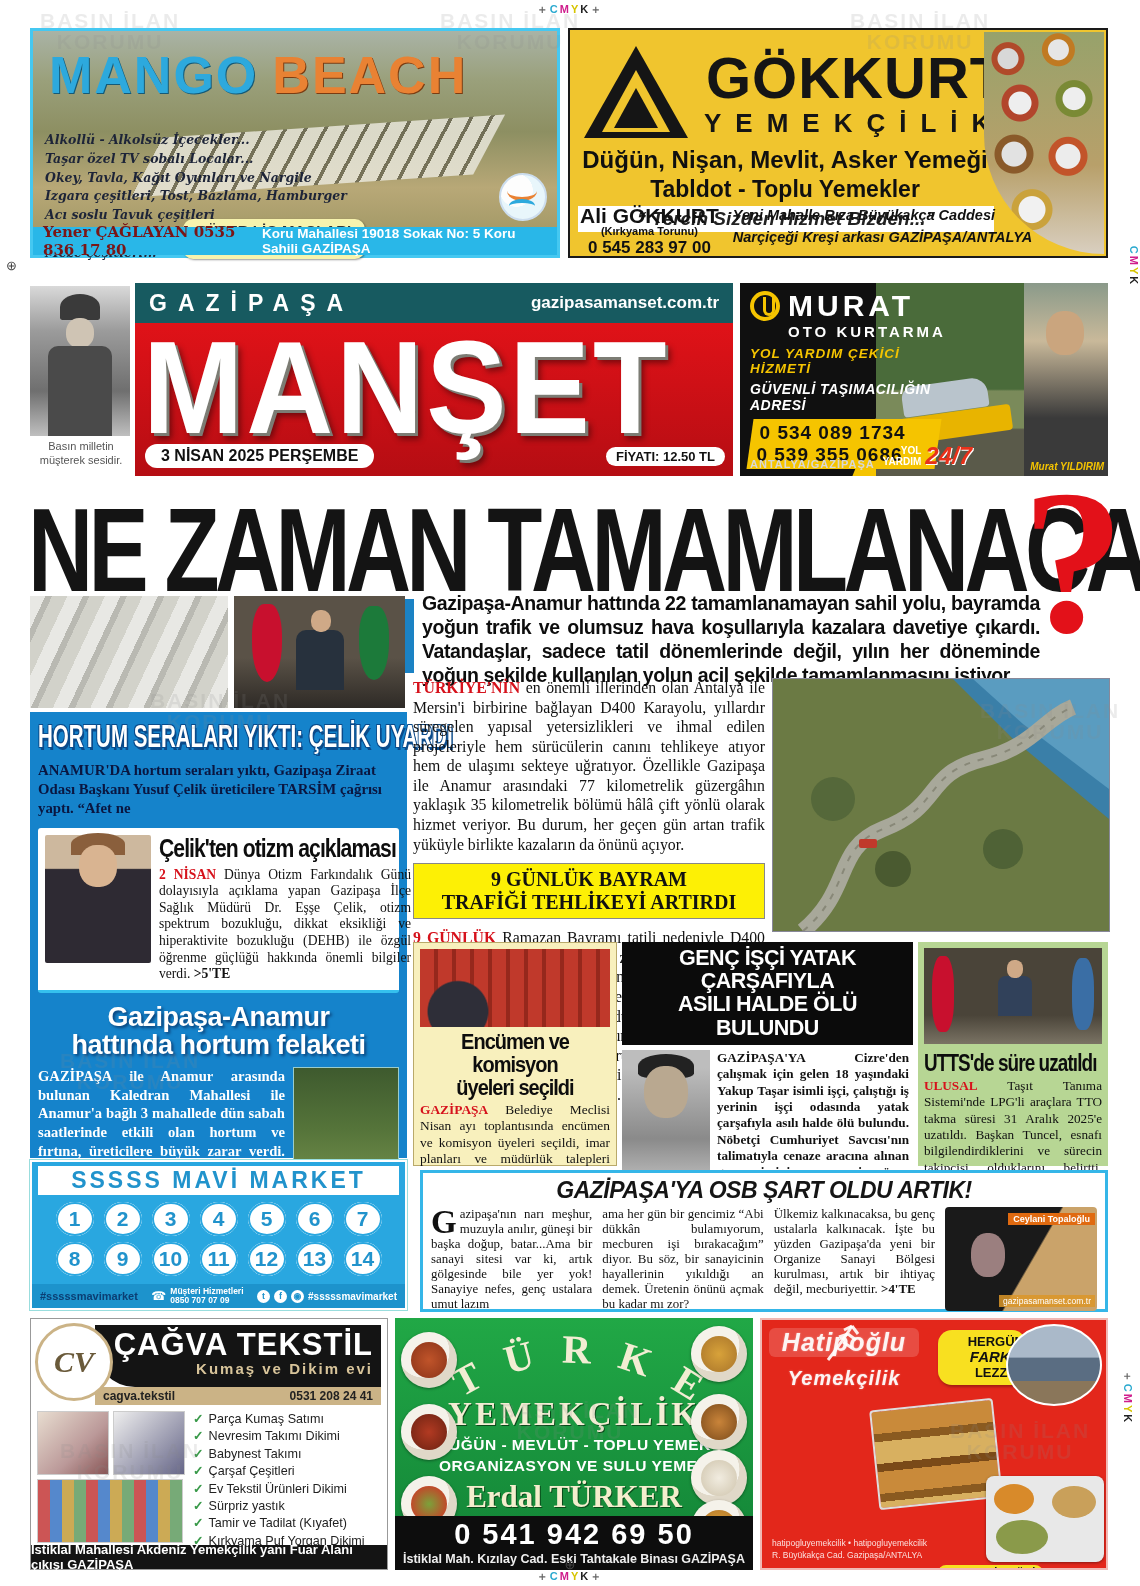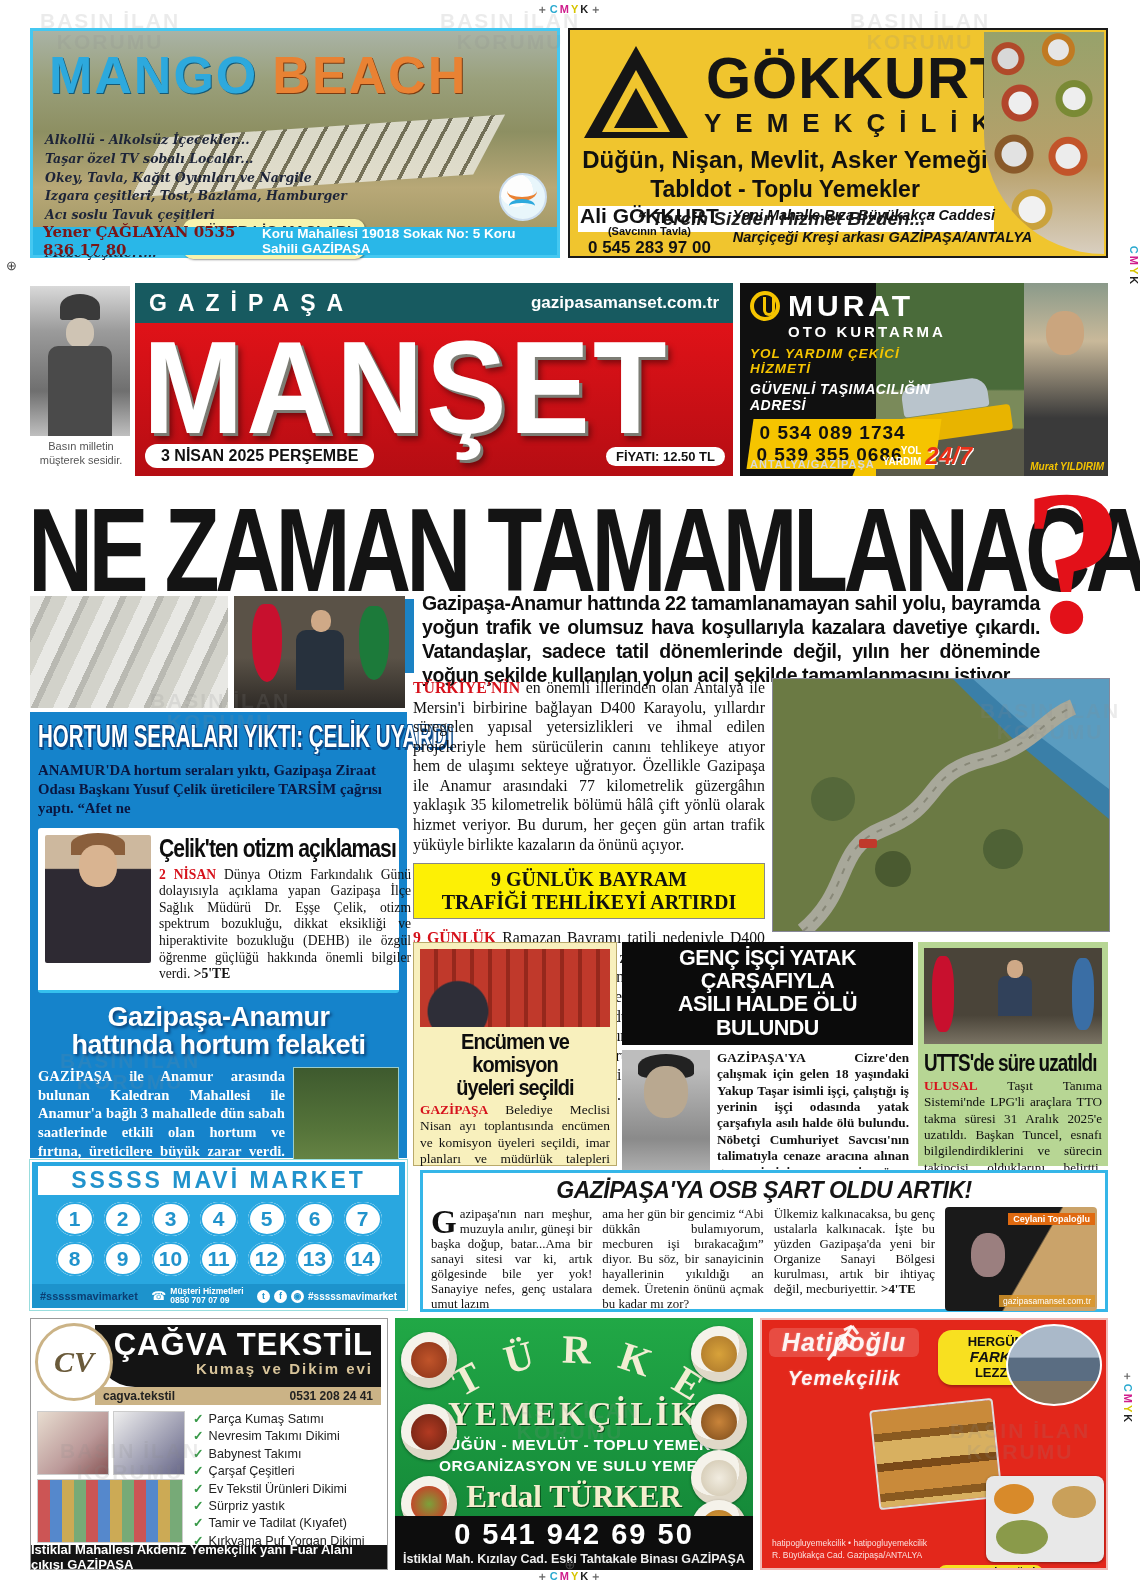--- a/index.html
+++ b/index.html
@@ -368,21 +368,21 @@
       <polygon points="54,44 76,84 32,84" fill="#151515"></polygon>
     </svg>
     <div class="gk-name">GÖKKURT</div>
     <div class="gk-sub">YEMEKÇİLİK</div>
     <div class="gk-l1">Düğün, Nişan, Mevlit, Asker Yemeği</div>
     <div class="gk-l2">Tabldot - Toplu Yemekler</div>
     <div class="gk-slogan">“ Tercih Sizden Hizmet Bizden...”</div>
     <div class="gk-bottom">
       <div class="gk-person">
         <span>Ali GÖKKURT</span>
-        <small>(Savcının Tavla)</small>
+        <small>(Kırkyama Torunu)</small>
         <em>0 545 283 97 00</em>
       </div>
       <div class="gk-addr">
         <div>Yeni Mahalle Rıza Büyükakça Caddesi</div>
         <div>Narçiçeği Kreşi arkası GAZİPAŞA/ANTALYA</div>
       </div>
     </div>
     <div class="gk-food"></div>
   </div>
 

